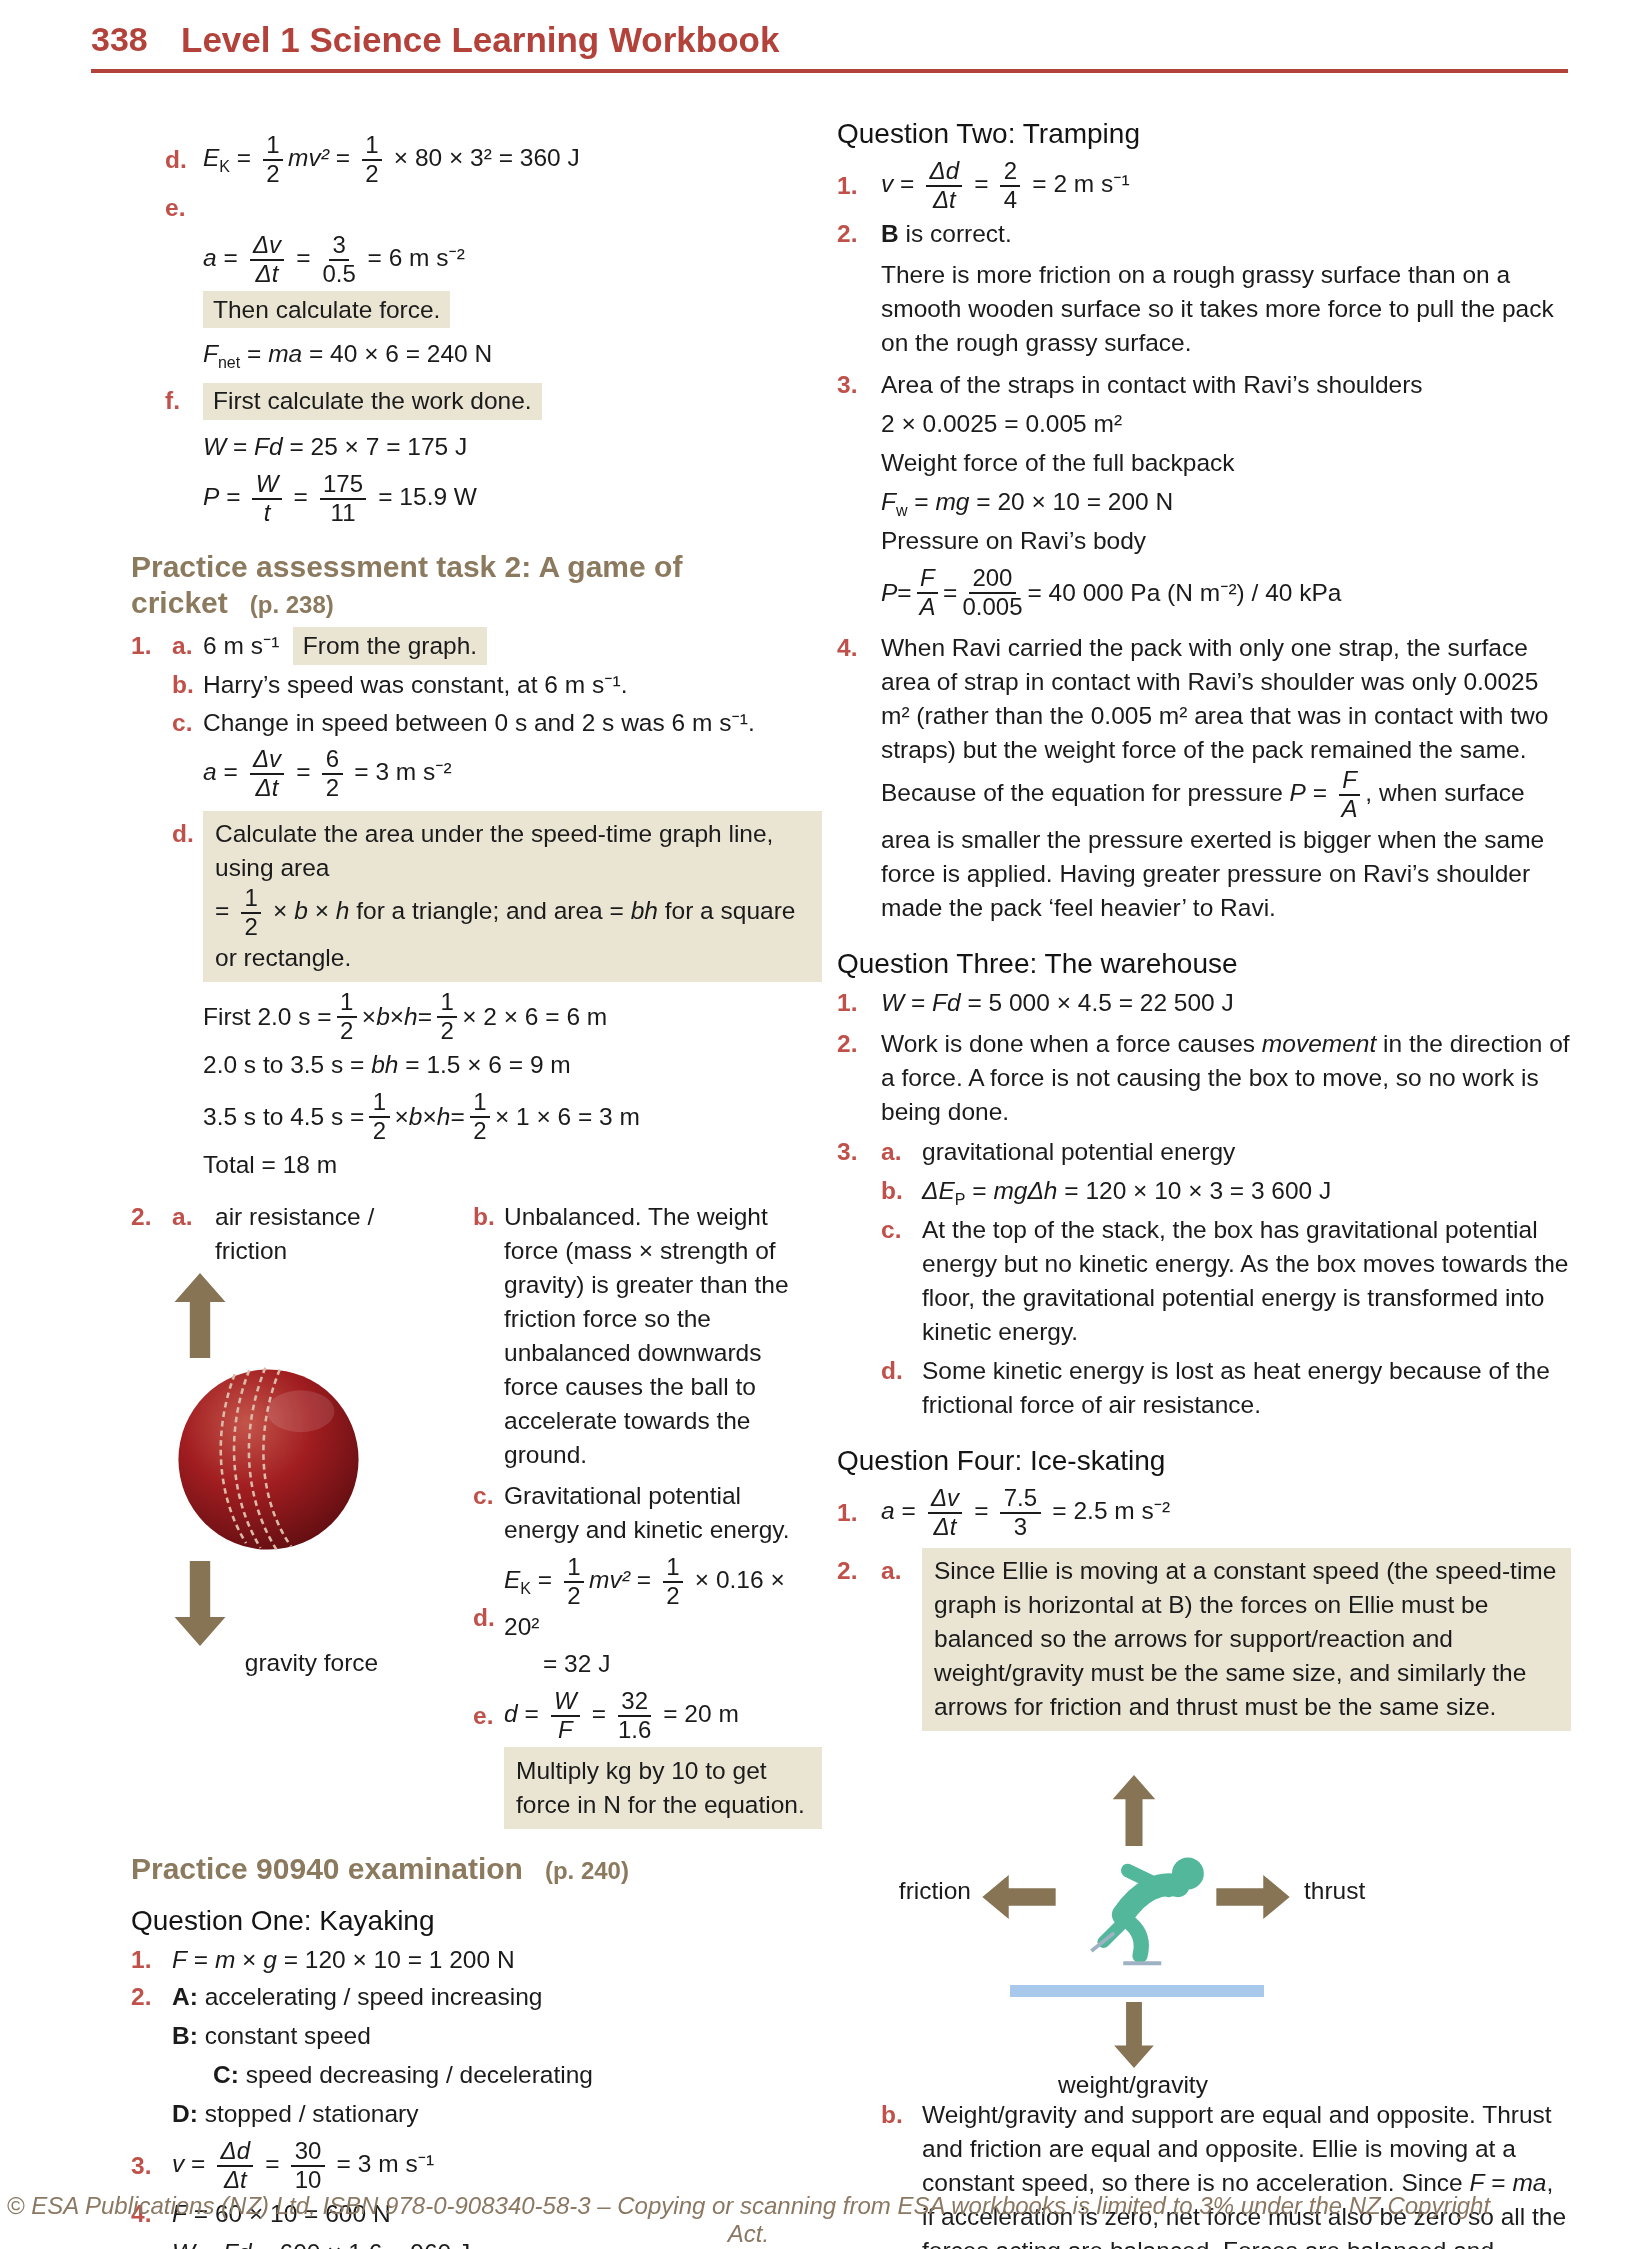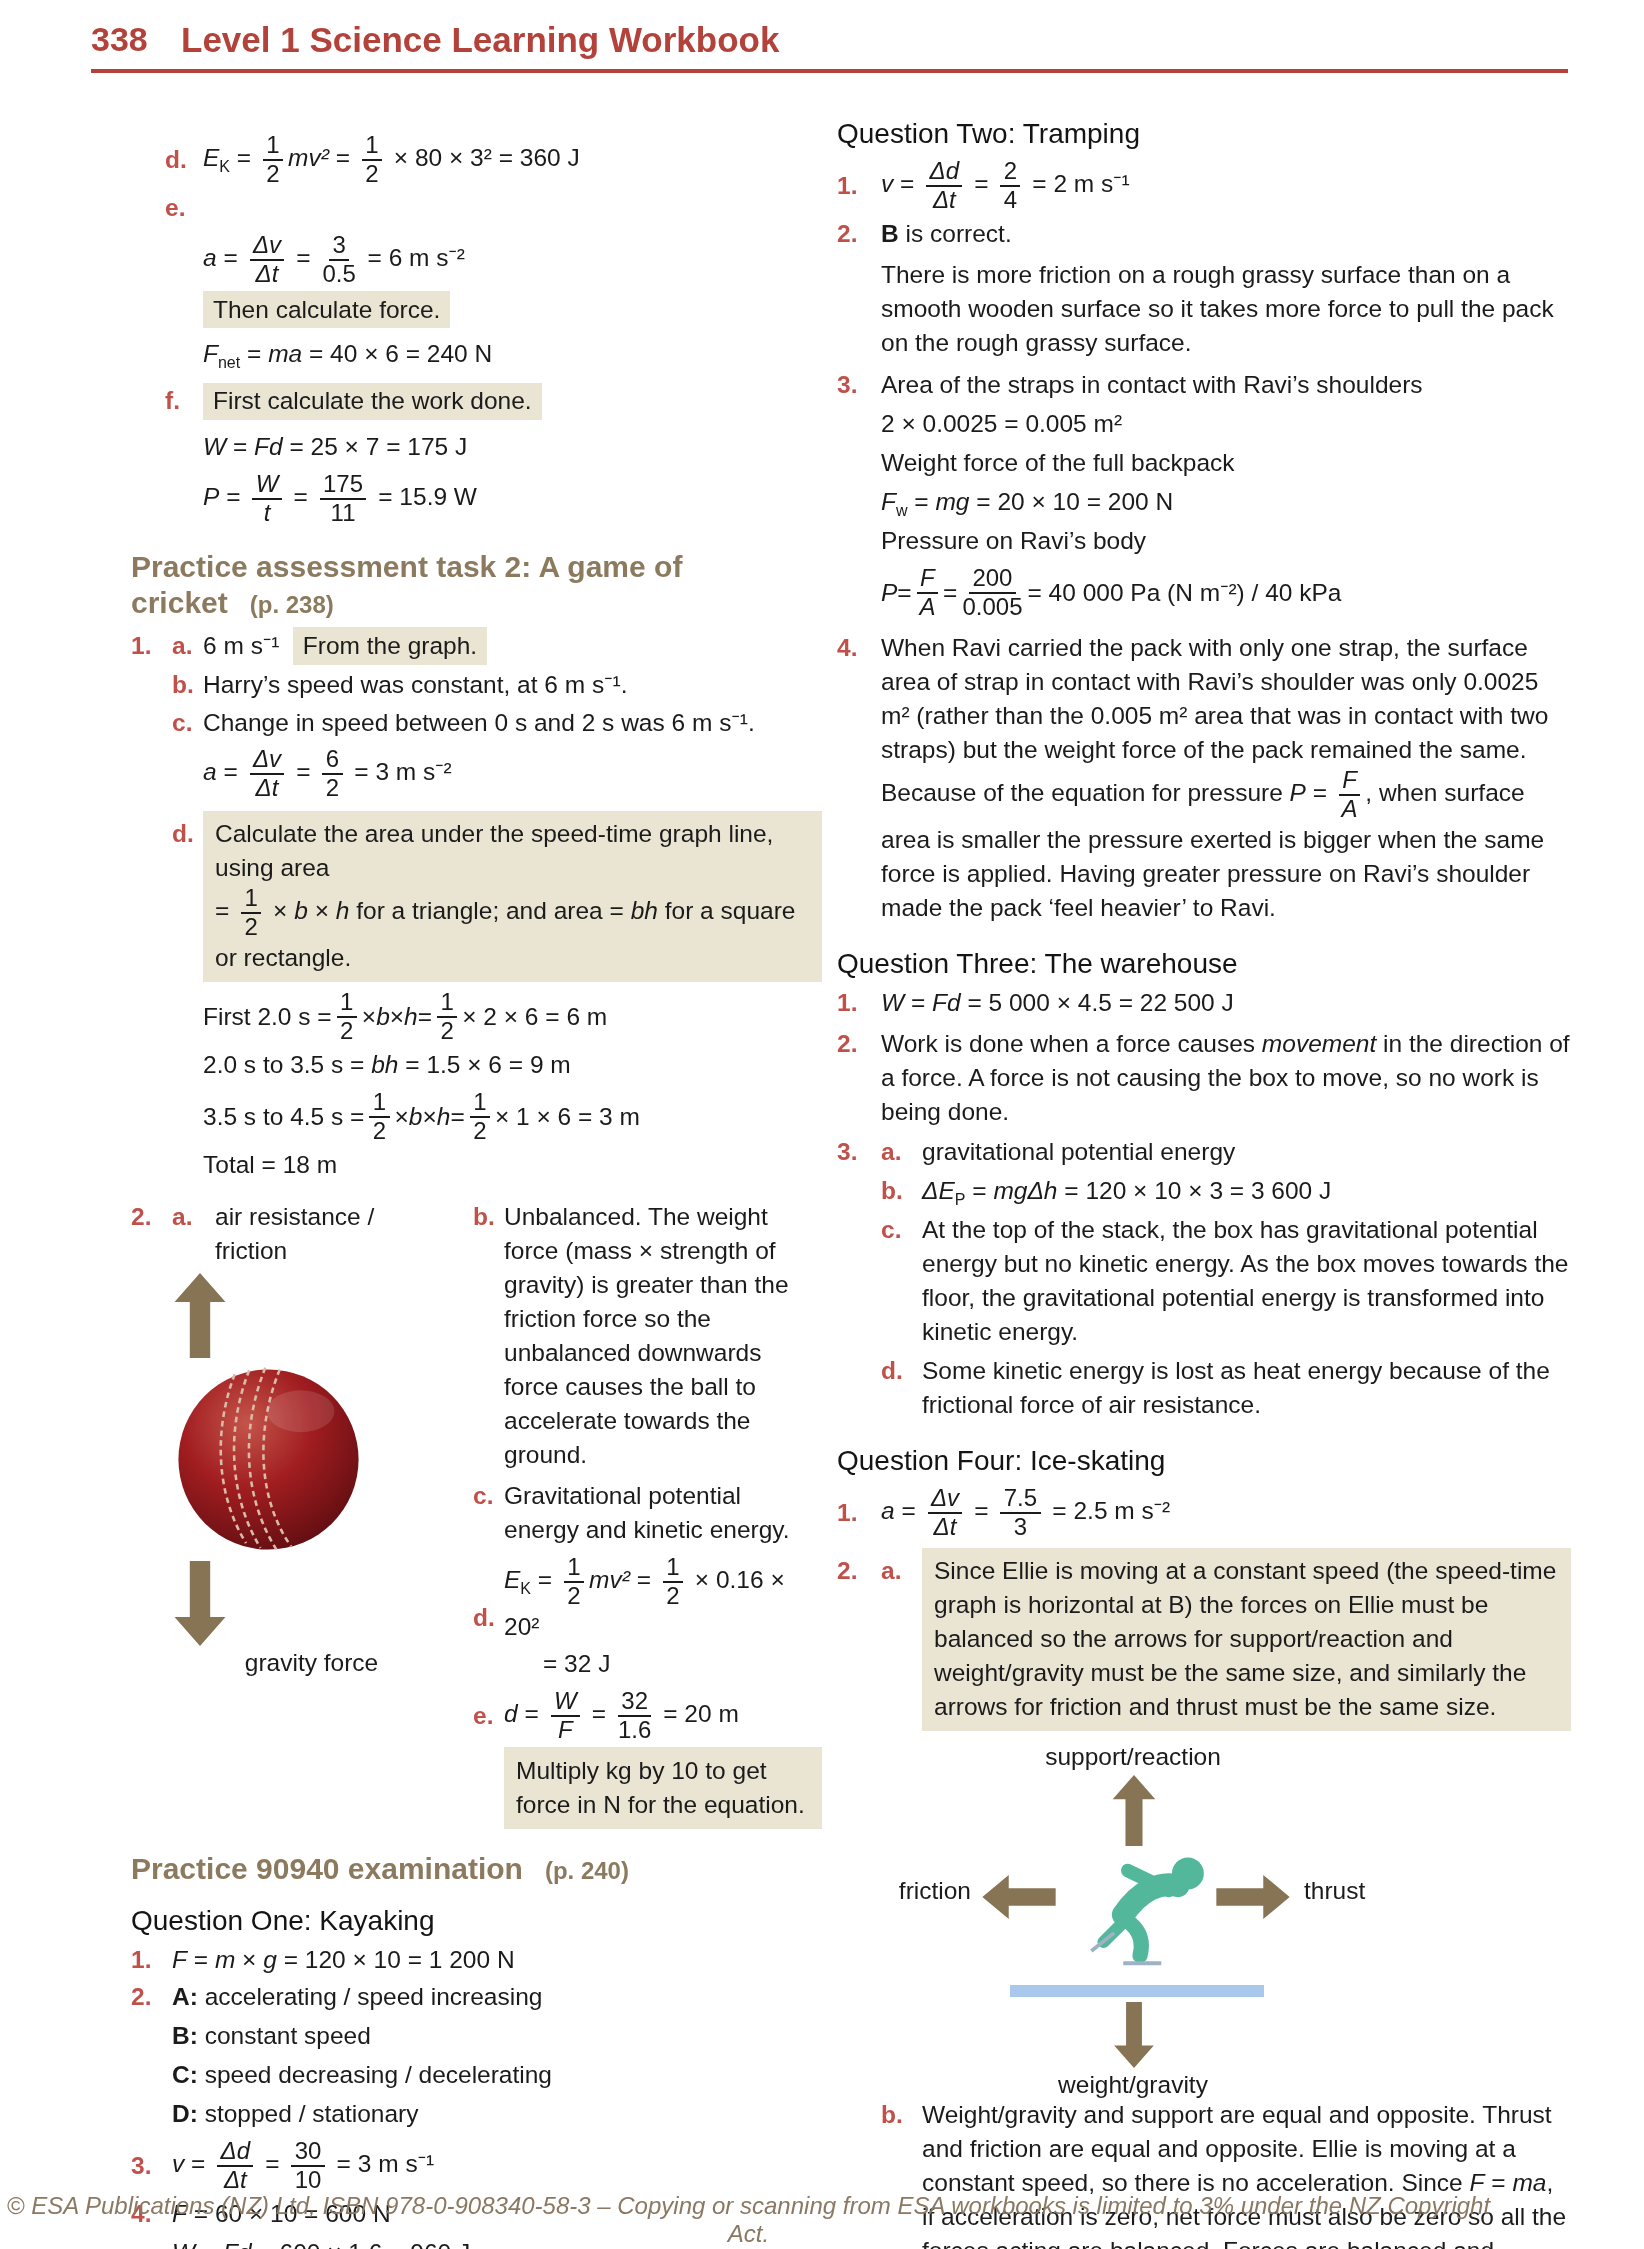--- a/index.html
+++ b/index.html
@@ -301,21 +301,21 @@
       <span class="mkn">1.</span>
       <div class="ct">
         <span class="iv">F</span><span> = </span><span class="iv">m</span><span> × </span><span class="iv">g</span><span> = 120 × 10 = 1 200 N</span>
       </div>
     </div>
     <div class="row">
       <span class="mkn">2.</span>
       <div class="ct">
         <div><span class="bd">A:</span><span> accelerating / speed increasing</span></div>
         <div style="margin-top:5px;"><span class="bd">B:</span><span> constant speed</span></div>
-        <div style="margin-top:5px;"><span class="bd">C:</span><span> speed decreasing / decelerating</span></div>
+        <div style="margin-top:5px;margin-left:41px;"><span class="bd">C:</span><span> speed decreasing / decelerating</span></div>
         <div style="margin-top:5px;"><span class="bd">D:</span><span> stopped / stationary</span></div>
       </div>
     </div>
     <div class="row fm">
       <span class="mkn">3.</span>
       <div class="ct">
         <span class="iv">v</span><span> = </span><span class="fr iv">
             <span class="fn">Δd</span>
             <span class="fd">Δt</span>
           </span><span> = </span><span class="fr">
@@ -446,21 +446,20 @@
     </div>
     <div class="row" style="margin-top:6.8px;">
       <span class="mknr">2.</span>
       <span class="mklr">a.</span>
       <div class="ct">
           <div class="hlb">Since Ellie is moving at a constant speed (the speed-time graph is horizontal at B) the forces on Ellie must be balanced so the arrows for support/reaction and weight/gravity must be the same size, and similarly the arrows for friction and thrust must be the same size.</div>
         </div>
     </div>
 
     <div class="skdiag">
-      <div class="skd-top">support/reaction</div>
       <svg class="skd-uparrow" width="44" height="71" viewBox="0 0 60 100">
           <path d="M30 0 L60 34 H42 V100 H18 V34 H0 Z" fill="#877455"></path>
         </svg>
       <div class="skd-friction">friction</div>
       <svg class="skd-larrow" width="74" height="44" viewBox="0 0 100 60">
           <path d="M0 30 L36 0 V18 H100 V42 H36 V60 Z" fill="#877455"></path>
         </svg>
       <svg class="skd-skater" width="152" height="149" viewBox="0 0 200 196">
         <g stroke="#52b79b" fill="none" stroke-linecap="round">
           <path d="M78 110 C 100 78, 126 66, 150 72" stroke-width="30"></path>

